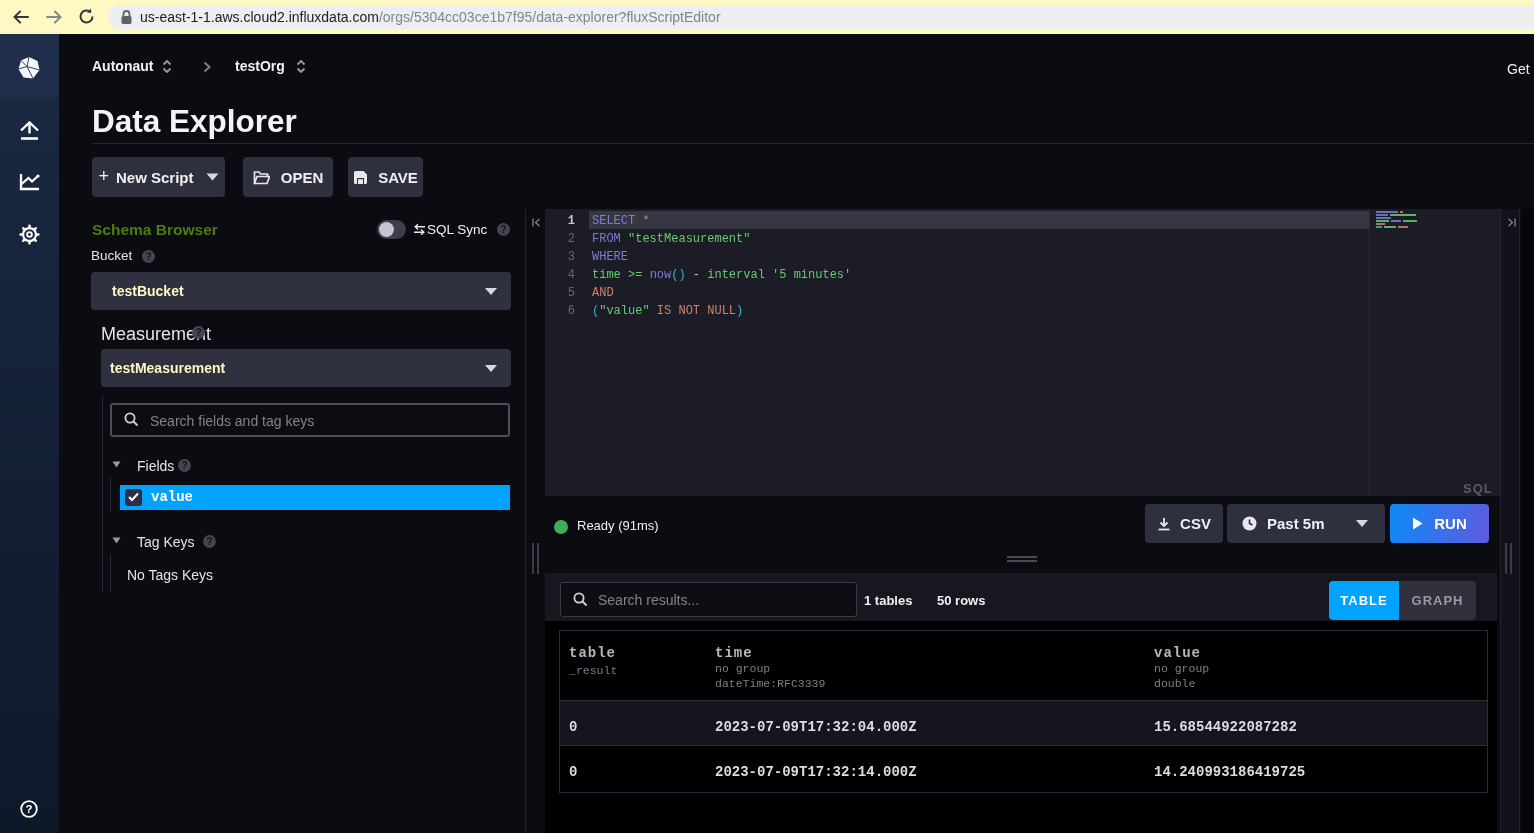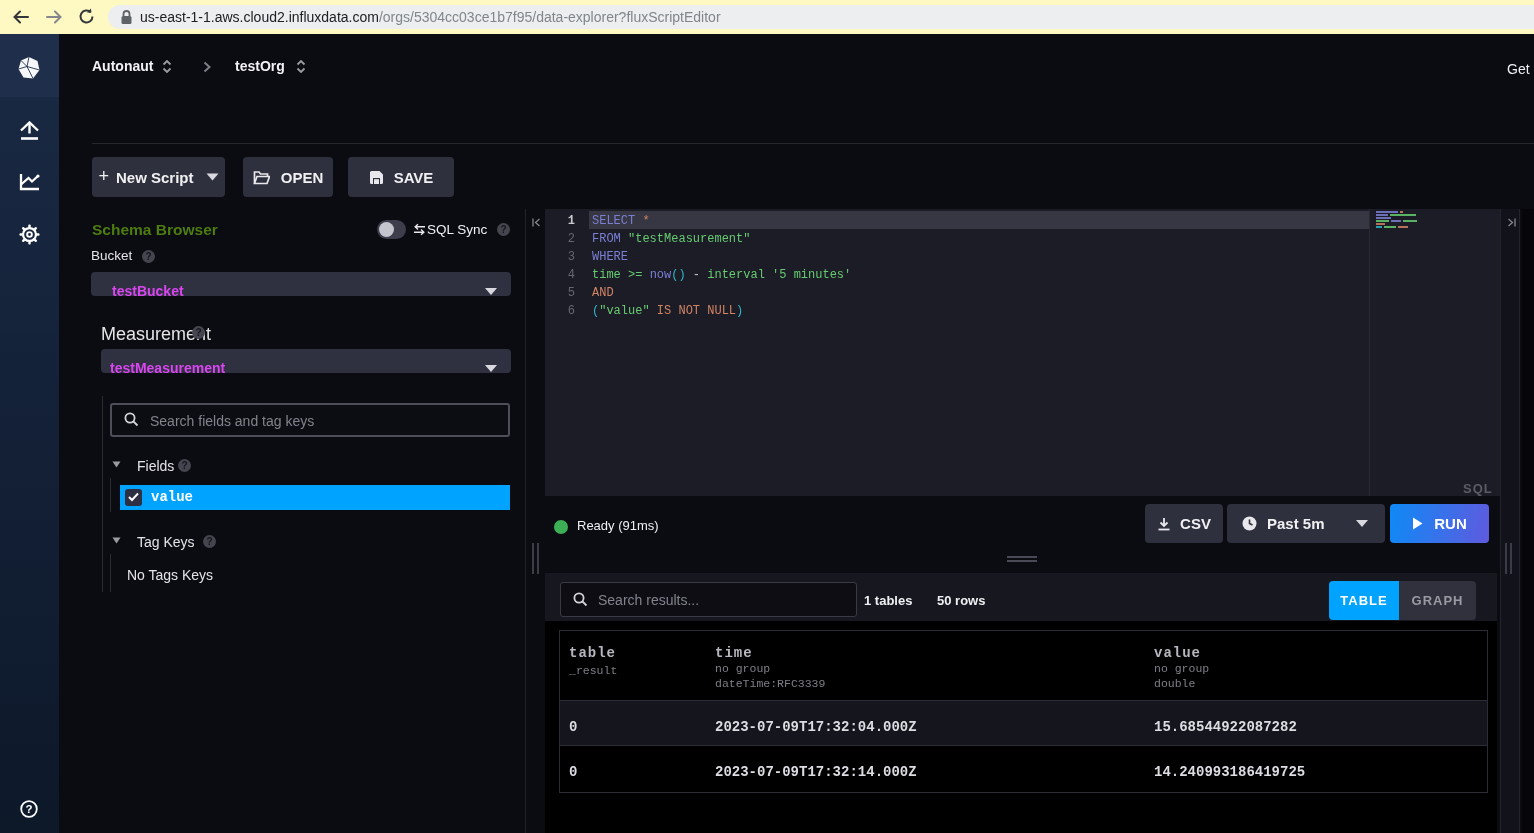--- a/index.html
+++ b/index.html
@@ -31,21 +31,21 @@
   #hrline { position:absolute; left:92px; top:143px; width:1442px; height:1px; background:#26262f; }
 
   
   .btn { position:absolute; top:157px; height:40px; background:#2f303e; border-radius:4px;
          color:#f0f0f3; font-weight:bold; font-size:15px; display:flex; align-items:center; justify-content:center; }
 
   
   .label14 { position:absolute; font-size:14px; color:#e4e4e8; }
   .qmark { position:absolute; width:13px; height:13px; border-radius:50%; background:#45454f; color:#14141c;
            font-size:10px; font-weight:bold; text-align:center; line-height:13px; }
-  .dropdown { position:absolute; height:24px; background:#2f3040; border-radius:4px; color:#d946ef;
+  .dropdown { position:absolute; height:38px; background:#2f3040; border-radius:4px; color:#fef9c3;
               font-weight:bold; font-size:14px; line-height:38px; padding-left:21px; }
   .ddcaret { position:absolute; right:14px; top:16px; width:0; height:0; border-left:6px solid transparent;
              border-right:6px solid transparent; border-top:7px solid #d8d8de; }
   .guide { position:absolute; width:1px; background:#2b2b35; }
 
   
   #editor { position:absolute; left:545px; top:209px; width:824px; height:287px; background:#1c1c26; }
   #curline { position:absolute; left:589px; top:211px; width:780px; height:18px; background:#373743; }
   .lnum { position:absolute; width:30px; text-align:right; font-family:"Liberation Mono",monospace; font-size:12px; color:#66666f; }
   .cline { position:absolute; left:592px; font-family:"Liberation Mono",monospace; font-size:12px; white-space:pre; }
@@ -149,35 +149,36 @@
   <svg class="abs" style="left:202px;top:61px" width="10" height="12" viewBox="0 0 10 12">
     <path d="M2.5 1.5 L7.5 6 L2.5 10.5" stroke="#7e7e88" stroke-width="2" fill="none"></path>
   </svg>
   <div class="crumb" style="left:235px;top:58px;">testOrg</div>
   <svg class="abs" style="left:295px;top:60px" width="12" height="13" viewBox="0 0 12 13">
     <path d="M2.5 4.5 L6 1 L9.5 4.5" stroke="#9b9ba3" stroke-width="1.8" fill="none"></path>
     <path d="M2.5 8.5 L6 12 L9.5 8.5" stroke="#9b9ba3" stroke-width="1.8" fill="none"></path>
   </svg>
   <div class="abs" style="left:1507px;top:61px;font-size:14px;color:#eef0f3;">Get</div>
 
+  <div id="h1">Data Explorer</div>
   <div id="hrline"></div>
 
   <div class="btn" style="left:92px;width:133px;">
     <span style="font-weight:normal;font-size:18px;margin-right:7px;margin-top:-2px;">+</span>New Script
     <svg style="margin-left:12px" width="13" height="8" viewBox="0 0 13 8">
         <path d="M0.5 0.5 H12.5 L6.5 7.5 Z" fill="#d8d8de"></path>
       </svg>
   </div>
   <div class="btn" style="left:243px;width:90px;">
     <svg style="margin-right:11px" width="17" height="15" viewBox="0 0 17 15">
       <path d="M1.5 13.5 V2 h4.5 l1.5 2 h7 v2" stroke="#e8e8ec" stroke-width="1.7" fill="none"></path>
       <path d="M1.5 13.5 L4 6.5 h12.5 L14 13.5 Z" stroke="#e8e8ec" stroke-width="1.7" fill="none"></path>
     </svg>OPEN
   </div>
-  <div class="btn" style="left:348px;width:106px;">
+  <div class="btn" style="left:348px;width:75px;">
     <svg style="margin-right:10px" width="15" height="15" viewBox="0 0 15 15">
       <path d="M1 2.5 a1.5 1.5 0 0 1 1.5 -1.5 h8 L14 4.5 v8 a1.5 1.5 0 0 1 -1.5 1.5 h-10 A1.5 1.5 0 0 1 1 12.5 Z" fill="#e8e8ec"></path>
       <rect x="4" y="8" width="7" height="6" fill="#2f303e"></rect>
       <rect x="5" y="9.2" width="5" height="4.8" fill="#e8e8ec"></rect>
     </svg>SAVE
   </div>
 
   <div class="abs" style="left:92px;top:221px;font-size:15.5px;font-weight:bold;color:#4d7c0f;">Schema Browser</div>
   <div class="abs" style="left:377px;top:220px;width:29px;height:19px;border-radius:10px;background:#3d3d4b;"></div>
   <div class="abs" style="left:379px;top:222px;width:15px;height:15px;border-radius:50%;background:#c5c5cf;"></div>

